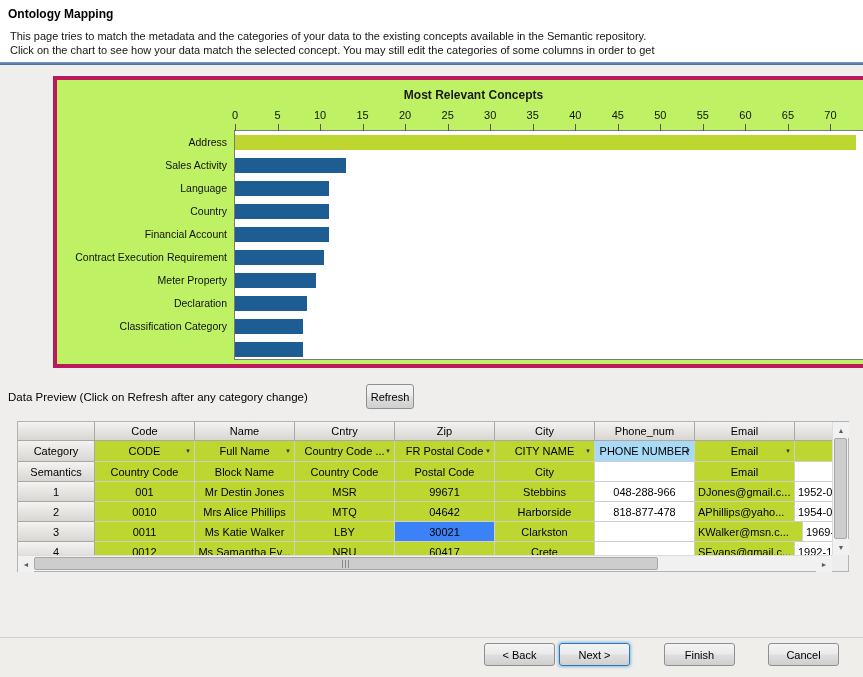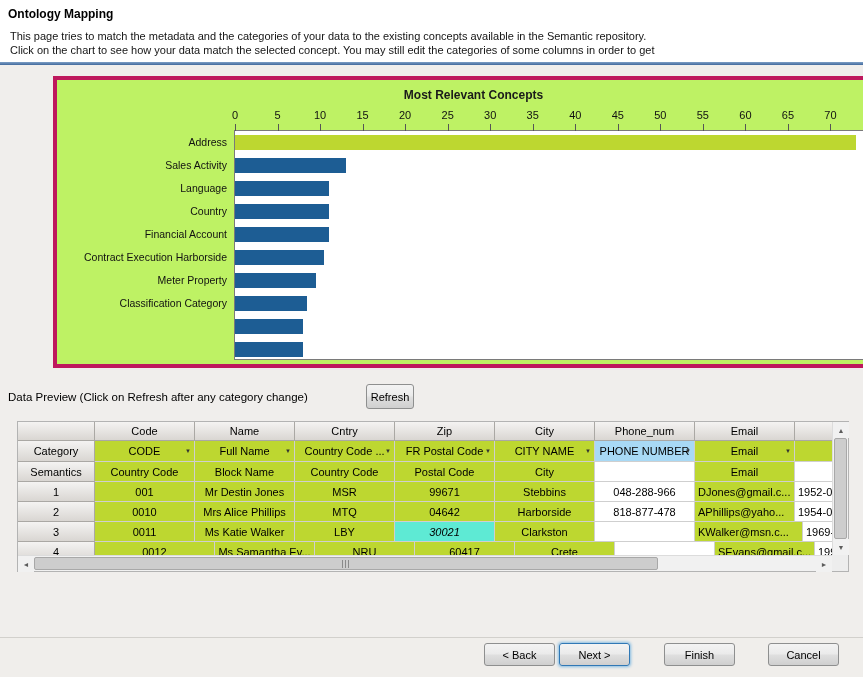--- a/index.html
+++ b/index.html
@@ -98,22 +98,23 @@
 <div class="rule"></div>
 
 <div class="chart-panel">
   <div class="chart-title">Most Relevant Concepts</div>
   <div class="ylabels">
       <div class="ylabel">Address</div>
       <div class="ylabel">Sales Activity</div>
       <div class="ylabel">Language</div>
       <div class="ylabel">Country</div>
       <div class="ylabel">Financial Account</div>
-      <div class="ylabel">Contract Execution Harborside</div>
+      <div class="ylabel">Contract Execution Requirement</div>
       <div class="ylabel">Meter Property</div>
+      <div class="ylabel">Declaration</div>
       <div class="ylabel">Classification Category</div>
     </div>
   <div class="plot">
       <div class="bar-row">
         <div class="bar" style="width: 97.3333%; background: rgb(189, 215, 48);"></div>
       </div>
       <div class="bar-row">
         <div class="bar" style="width: 17.3333%; background: rgb(29, 93, 148);"></div>
       </div>
       <div class="bar-row">
@@ -311,39 +312,39 @@
           <div class="rowhead" style="width: 77px;">3</div>
           <div class="cell" style="width: 100px; background: rgb(189, 215, 48);">
             <span>0011</span>
           </div>
           <div class="cell" style="width: 100px; background: rgb(189, 215, 48);">
             <span>Ms Katie Walker</span>
           </div>
           <div class="cell" style="width: 100px; background: rgb(189, 215, 48); justify-content: center;">
             <span>LBY</span>
           </div>
-          <div class="cell" style="width: 100px; background: #5eead4; font-style: italic;">
+          <div class="cell" style="width: 100px; background: #3b82f6;">
             <span>30021</span>
           </div>
           <div class="cell" style="width: 100px; background: rgb(189, 215, 48);">
             <span>Clarkston</span>
           </div>
           <div class="cell" style="width: 100px; background: rgb(255, 255, 255);">
             <span></span>
           </div>
           <div class="cell left" style="width: 108px; background: rgb(189, 215, 48);">
             <span>KWalker@msn.c...</span>
           </div>
           <div class="cell left" style="width: 100px; background: rgb(255, 255, 255);">
             <span>1969-0</span>
           </div>
         </div>
         <div class="trow" style="height: 20px;">
           <div class="rowhead" style="width: 77px;">4</div>
-          <div class="cell" style="width: 120px; background: rgb(189, 215, 48);">
+          <div class="cell" style="width: 100px; background: rgb(189, 215, 48);">
             <span>0012</span>
           </div>
           <div class="cell" style="width: 100px; background: rgb(189, 215, 48);">
             <span>Ms Samantha Ev...</span>
           </div>
           <div class="cell" style="width: 100px; background: rgb(189, 215, 48);">
             <span>NRU</span>
           </div>
           <div class="cell" style="width: 100px; background: rgb(189, 215, 48);">
             <span>60417</span>

